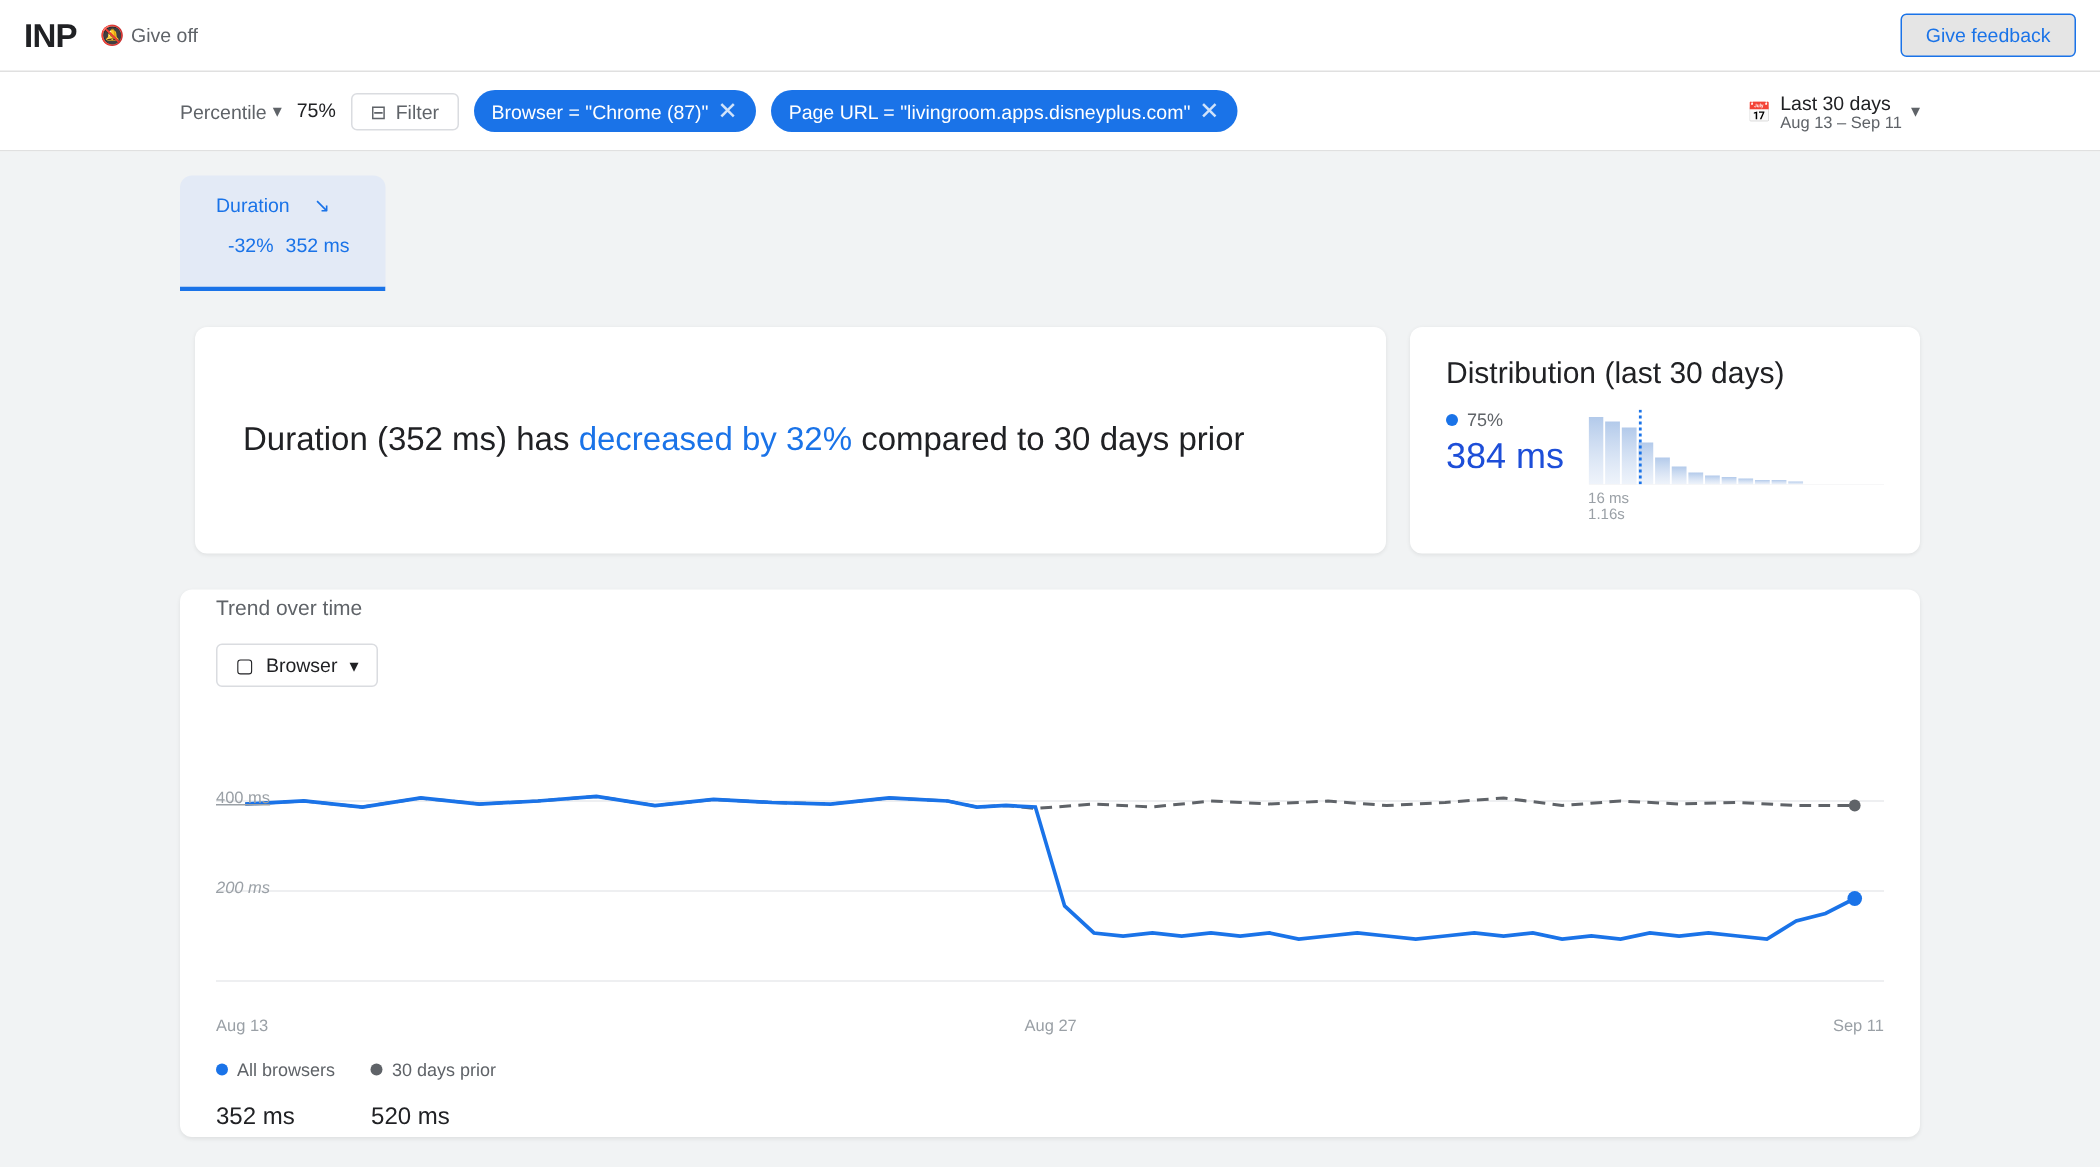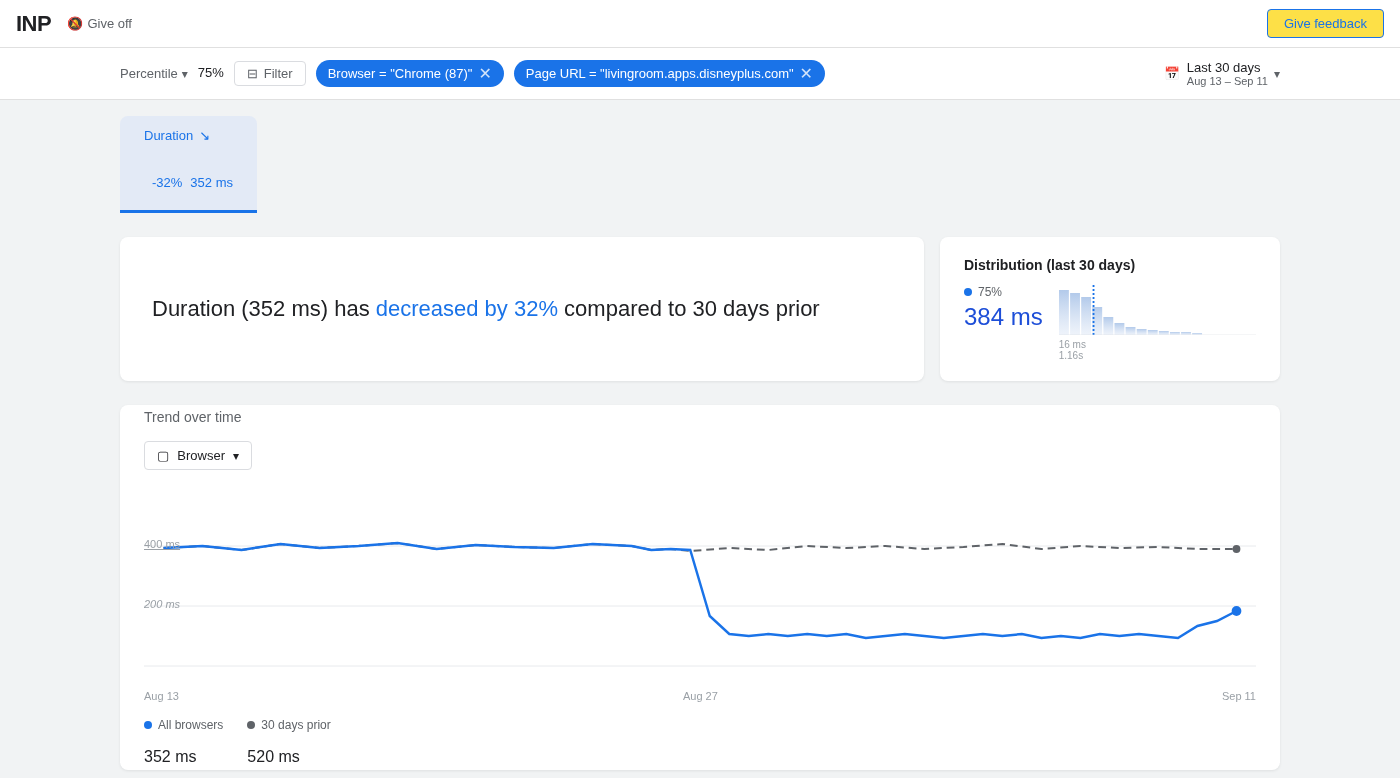--- a/index.html
+++ b/index.html
@@ -34,21 +34,21 @@
       display: flex;
       align-items: center;
       gap: 4px;
       font-size: 13px;
       color: #5f6368;
     }
     .top-bar-right {
       margin-left: auto;
     }
     .give-feedback-btn {
-      background: #fde047;
+      background: #e5e5e5;
       border: 1px solid #1a73e8;
       color: #1a73e8;
       padding: 6px 16px;
       border-radius: 4px;
       font-size: 13px;
       font-weight: 500;
       cursor: pointer;
     }
 
     
@@ -131,25 +131,25 @@
       display: inline-block;
       background: #e3eaf6;
       border-radius: 8px 8px 0 0;
       padding: 12px 24px 16px;
       cursor: pointer;
       border-bottom: 3px solid #1a73e8;
     }
     .metric-tab-label {
       display: flex;
       align-items: flex-end;
-      gap: 6px;
+      gap: 16px;
       font-size: 13px;
       color: #1a73e8;
       font-weight: 500;
-      margin-bottom: 20px;
+      margin-bottom: 0;
     }
     .metric-tab-value {
       font-size: 26px;
       font-weight: 400;
       color: #202124;
     }
     .metric-tab-value span {
       font-size: 13px;
       color: #1a73e8;
       margin-left: 8px;
@@ -168,42 +168,43 @@
       margin-bottom: 24px;
     }
     .summary-card-main {
       flex: 1;
       background: #fff;
       border-radius: 8px;
       padding: 28px 32px;
       display: flex;
       align-items: center;
       box-shadow: 0 1px 3px rgba(0,0,0,0.08);
+      margin-left: 10px;
     }
     .summary-text {
       font-size: 22px;
       font-weight: 400;
       color: #202124;
       line-height: 1.4;
     }
     .summary-text .highlight {
       color: #1a73e8;
       font-weight: 500;
     }
     .distribution-card {
       width: 340px;
       background: #fff;
       border-radius: 8px;
       padding: 20px 24px;
       box-shadow: 0 1px 3px rgba(0,0,0,0.08);
     }
     .distribution-title {
-      font-size: 14px;
-      color: #202124;
-      font-weight: 700;
+      font-size: 20px;
+      color: #202124;
+      font-weight: 400;
       margin-bottom: 12px;
     }
     .distribution-body {
       display: flex;
       align-items: flex-start;
       gap: 16px;
     }
     .distribution-left {
       display: flex;
       flex-direction: column;

